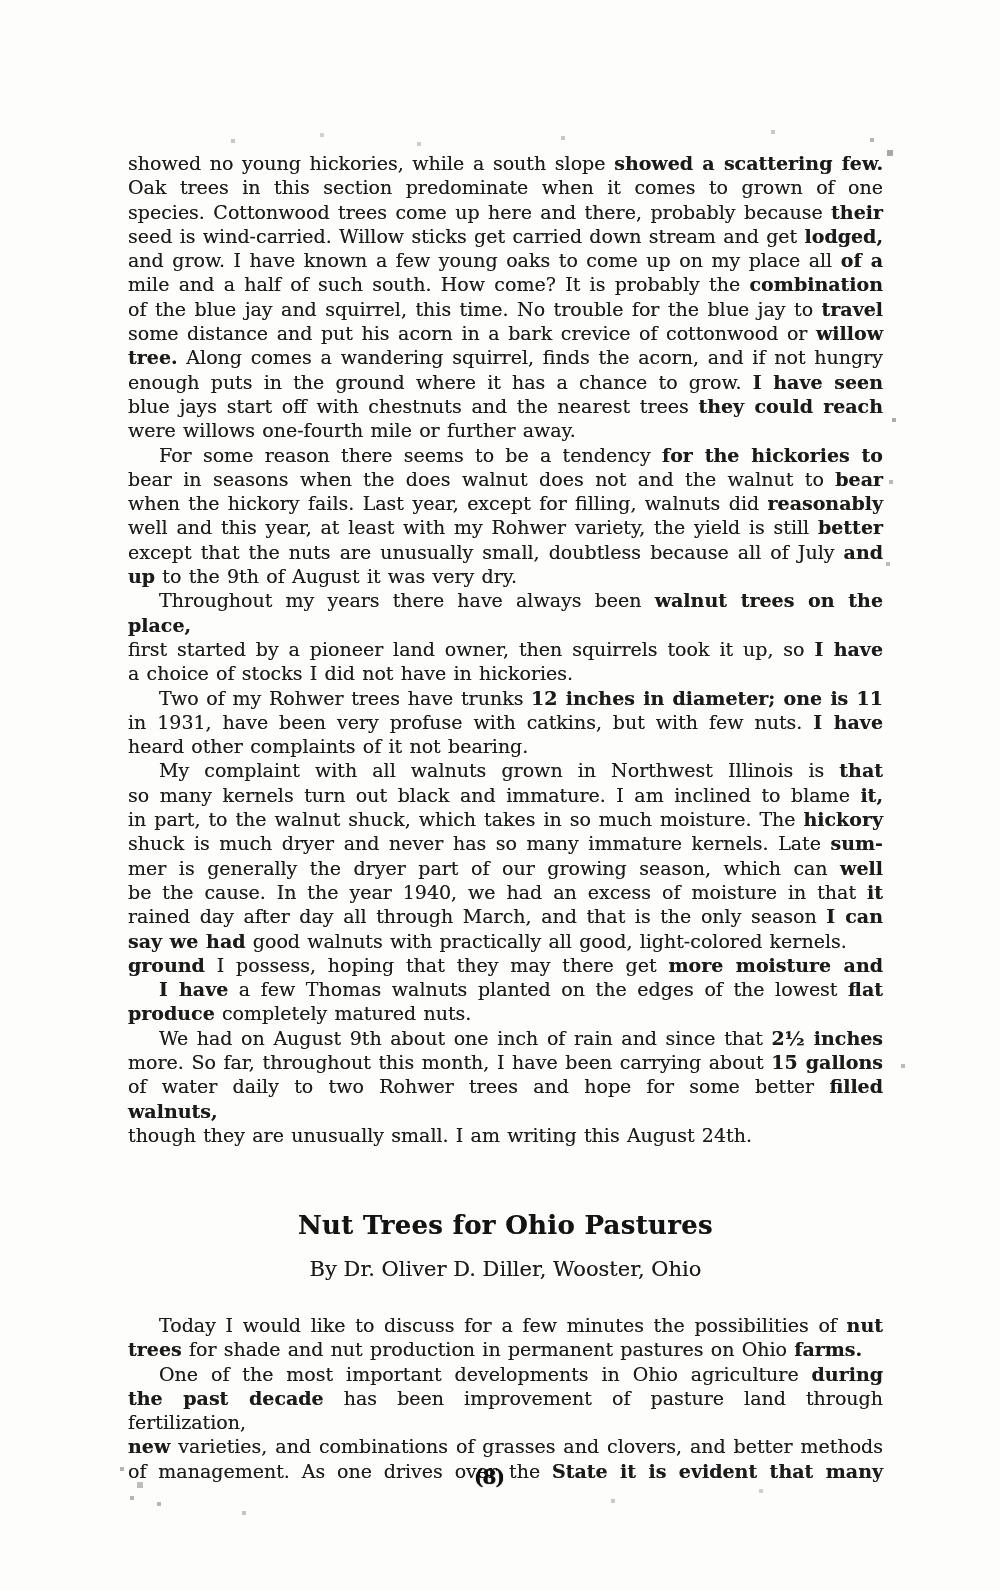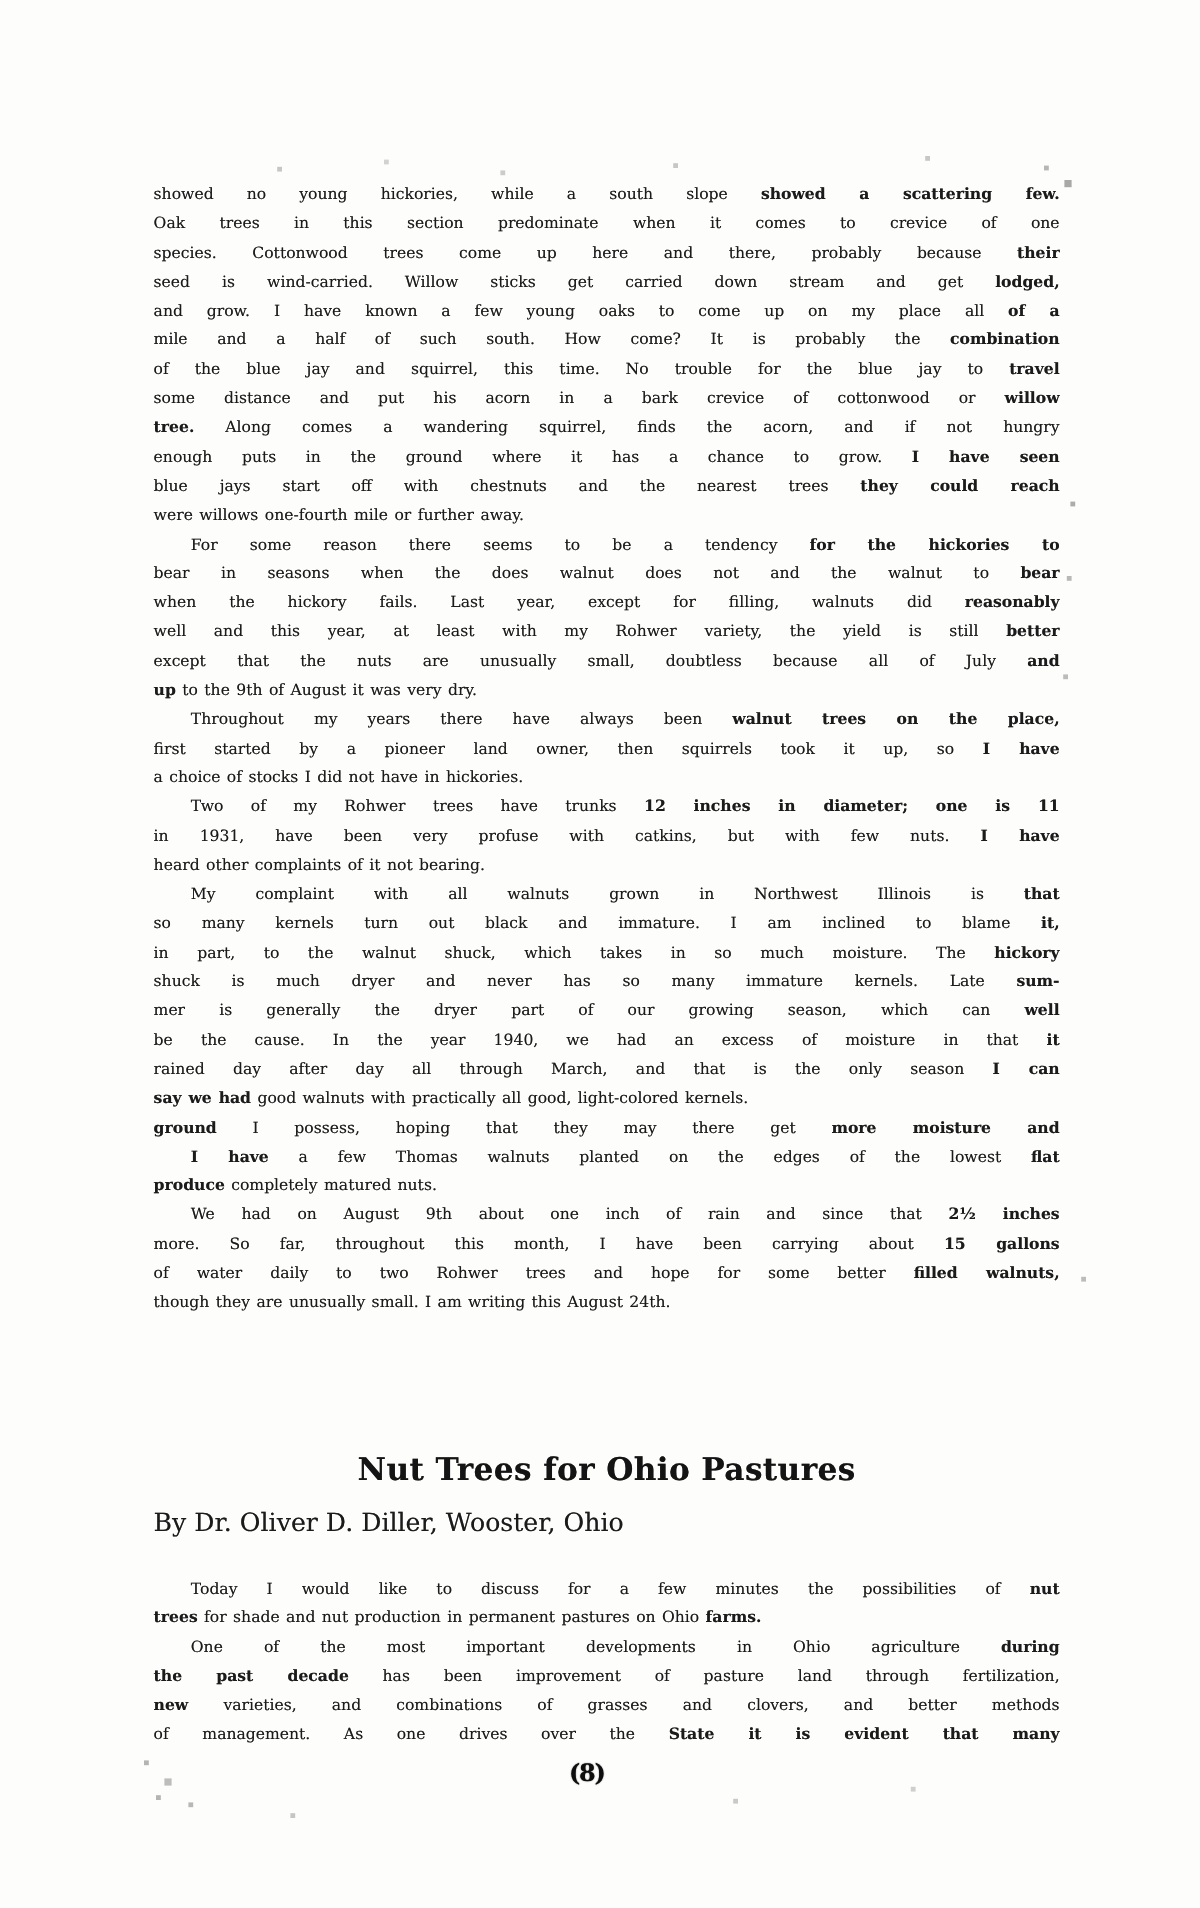--- a/index.html
+++ b/index.html
@@ -10,41 +10,41 @@
     position: relative;
   }
   .sheet {
     position: absolute; left: 0; top: 0;
     width: 1000px; height: 1590px;
     background: var(--paper, #fdfdfb);
     overflow: hidden;
   }
   .body-text {
     position: absolute; left: 128px; width: 755px;
-    font-size: 13px; line-height: 24.3px;
+    font-size: 19px; line-height: 24.3px;
     color: var(--ink, #1b1b1b);
     word-spacing: 1.2px;
     text-shadow: 0 0 0.3px rgba(0,0,0,0.5);
   }
   #continuation-body { top: 151px; }
   #article-body { top: 1313px; }
   .para { margin: 0; }
   .line { text-align: justify; text-align-last: justify; }
   .line.end { text-align-last: left; }
   .line.indent { text-indent: 31px; }
   .b { font-weight: bold; }
   .title {
     position: absolute; left: 128px; top: 1210px; width: 755px; margin: 0;
     font-size: 26px; font-weight: bold; text-align: center;
     color: #141414; letter-spacing: 0.3px;
     text-shadow: 0 0 0.4px rgba(0,0,0,0.6);
   }
   .byline {
     position: absolute; left: 128px; top: 1257px; width: 755px;
-    font-size: 21px; color: var(--ink, #1b1b1b);
+    font-size: 21px; text-align: center; color: var(--ink, #1b1b1b);
     text-shadow: 0 0 0.3px rgba(0,0,0,0.5);
   }
   .pagenum {
     position: absolute; left: 128px; top: 1465px; width: 722px;
     text-align: center; font-size: 20px; font-weight: bold; color: #0e0e0e;
     letter-spacing: -1px;
     text-shadow: 0 0 1px rgba(0,0,0,0.8);
   }
   .noise {
     position: absolute; left: 0; top: 0; width: 2px; height: 2px;
@@ -70,21 +70,21 @@
       760px 1490px 0 1px rgba(70,70,70,.25);
   }
 </style>
 </head>
 <body>
 
 <div class="sheet">
   <div class="body-text" id="continuation-body">
       <div class="para">
         <div class="line"><span>showed no young hickories, while a south slope </span><span class="b">showed a scattering few.</span></div>
-        <div class="line"><span>Oak trees in this section predominate when it comes to crevice of one</span></div>
+        <div class="line"><span>Oak trees in this section predominate when it comes to grown of one</span></div>
         <div class="line"><span>species. Cottonwood trees come up here and there, probably because </span><span class="b">their</span></div>
         <div class="line"><span>seed is wind-carried. Willow sticks get carried down stream and get </span><span class="b">lodged,</span></div>
         <div class="line"><span>and grow. I have known a few young oaks to come up on my place all </span><span class="b">of a</span></div>
         <div class="line"><span>mile and a half of such south. How come? It is probably the </span><span class="b">combination</span></div>
         <div class="line"><span>of the blue jay and squirrel, this time. No trouble for the blue jay to </span><span class="b">travel</span></div>
         <div class="line"><span>some distance and put his acorn in a bark crevice of cottonwood or </span><span class="b">willow</span></div>
         <div class="line"><span class="b">tree.</span><span> Along comes a wandering squirrel, finds the acorn, and if not hungry</span></div>
         <div class="line"><span>enough puts in the ground where it has a chance to grow. </span><span class="b">I have seen</span></div>
         <div class="line"><span>blue jays start off with chestnuts and the nearest trees </span><span class="b">they could reach</span></div>
         <div class="line end"><span>were willows one-fourth mile or further away.</span></div>

